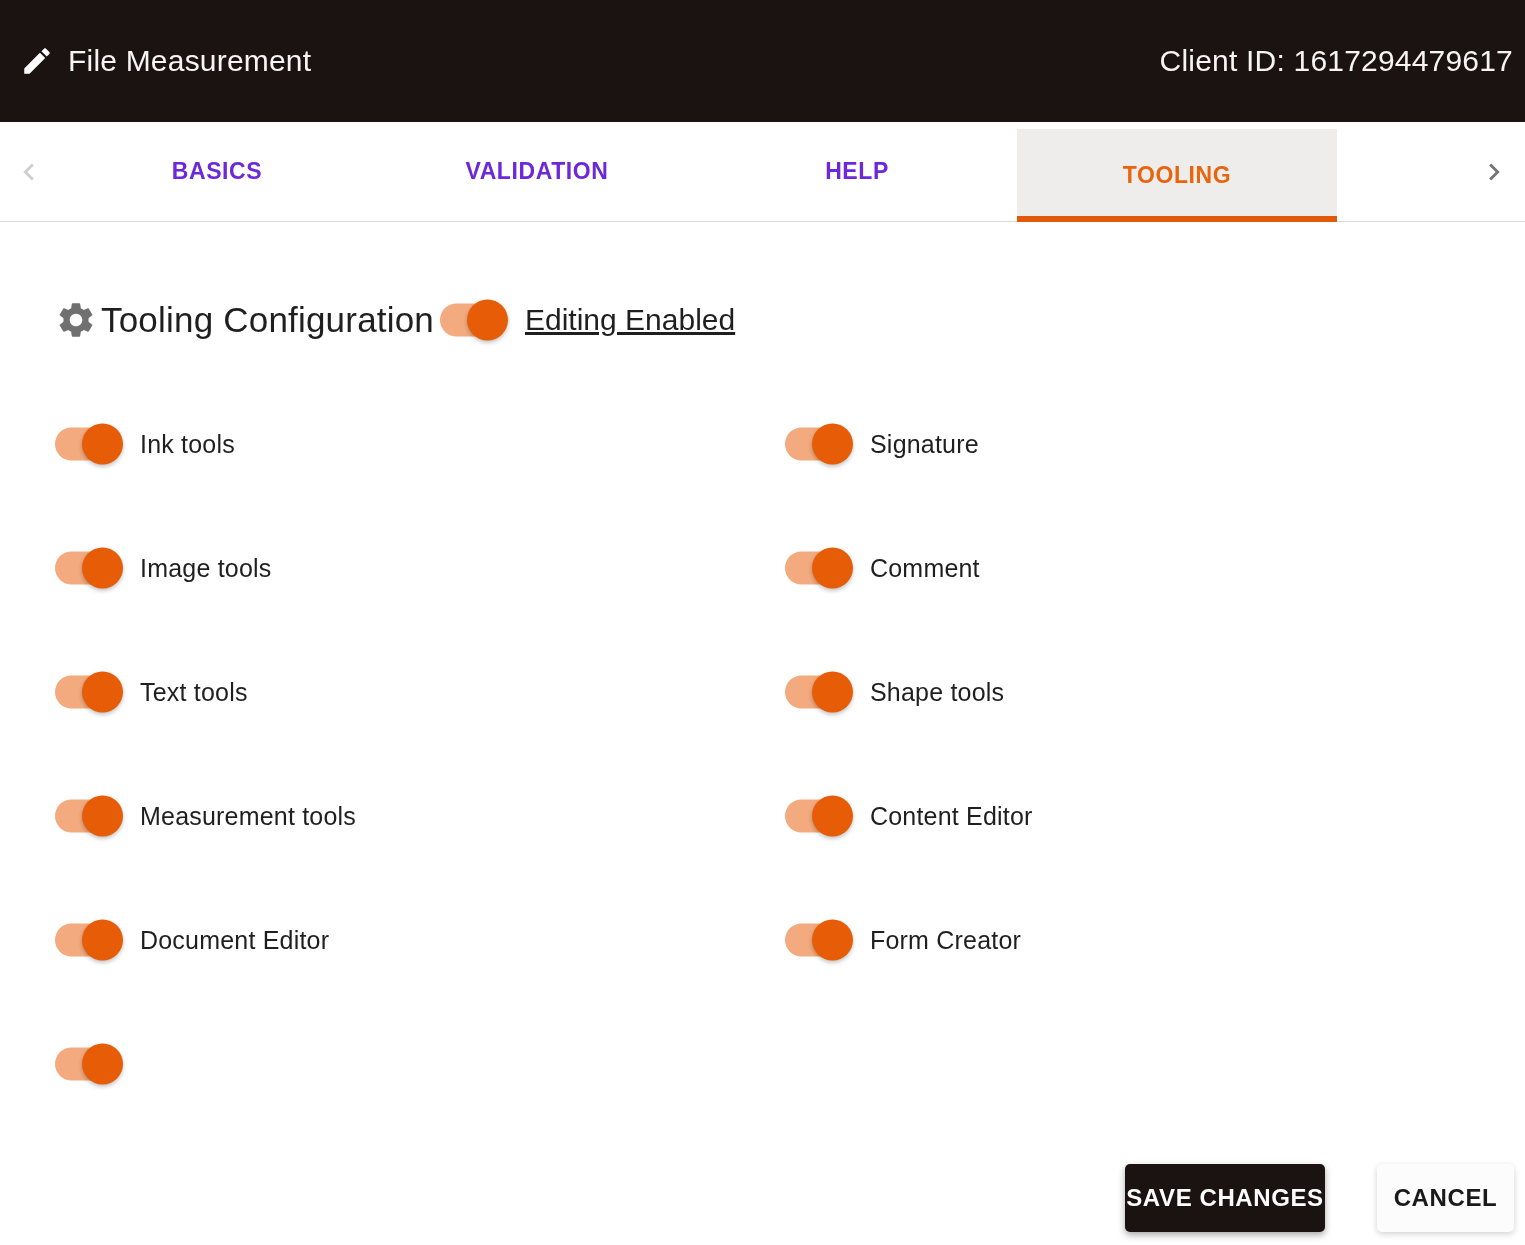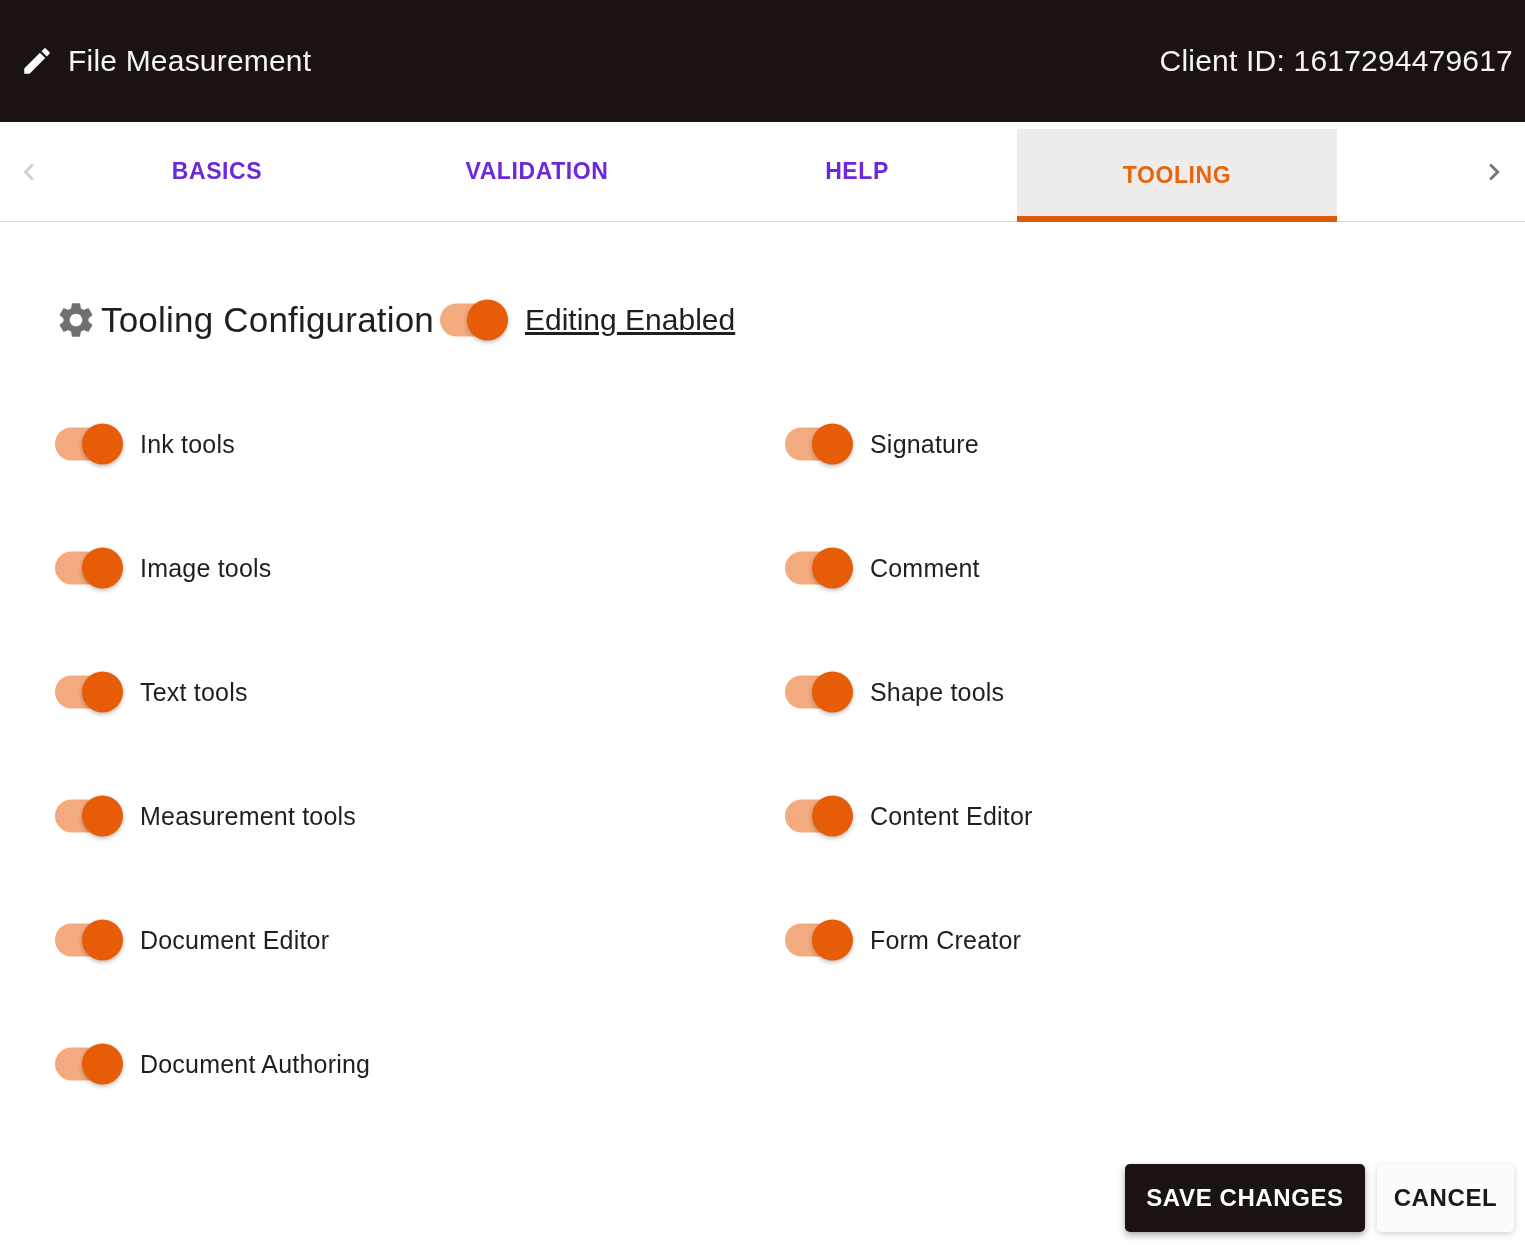--- a/index.html
+++ b/index.html
@@ -46,21 +46,21 @@
   
   .toggle-row { position:absolute; height:44px; display:flex; align-items:center; }
   .toggle-row .label { margin-left:18px; font-size:25px; color:#1f1f1f; letter-spacing:0.2px; }
   .col-left  { left:55px; }
   .col-right { left:785px; }
   .r0 { top:422px; } .r1 { top:546px; } .r2 { top:670px; } .r3 { top:794px; } .r4 { top:918px; } .r5 { top:1042px; }
 
   
   .btn { position:absolute; top:1164px; height:68px; border:none; border-radius:5px; cursor:pointer;
          font-family:"Liberation Sans", sans-serif; font-size:24px; font-weight:bold; letter-spacing:0.6px; }
-  .btn-save { left:1125px; width:240px; background:#1a1312; color:#ffffff; box-shadow:0 3px 7px rgba(0,0,0,0.35); }
+  .btn-save { left:1125px; width:200px; background:#1a1312; color:#ffffff; box-shadow:0 3px 7px rgba(0,0,0,0.35); }
   .btn-cancel { left:1377px; width:137px; background:#fcfcfc; color:#1a1a1a; box-shadow:0 2px 6px rgba(0,0,0,0.18); }
 </style>
 </head>
 <body>
 
 <div class="page">
 
   <div class="header">
     <svg class="edit-ic" viewBox="0 0 24 24">
       <path fill="#ffffff" d="M3 17.25V21h3.75L17.81 9.94l-3.75-3.75L3 17.25zM20.71 7.04c.39-.39.39-1.02 0-1.41l-2.34-2.34c-.39-.39-1.02-.39-1.41 0l-1.83 1.83 3.75 3.75 1.83-1.83z"></path>
@@ -133,21 +133,20 @@
         <span class="track"></span>
         <span class="thumb"></span>
       </div>
     <span class="label">Document Editor</span>
   </div>
   <div class="toggle-row col-left r5">
     <div class="switch">
         <span class="track"></span>
         <span class="thumb"></span>
       </div>
-    <span class="label">Document Authoring</span>
   </div>
 
   <div class="toggle-row col-right r0">
     <div class="switch">
         <span class="track"></span>
         <span class="thumb"></span>
       </div>
     <span class="label">Signature</span>
   </div>
   <div class="toggle-row col-right r1">

